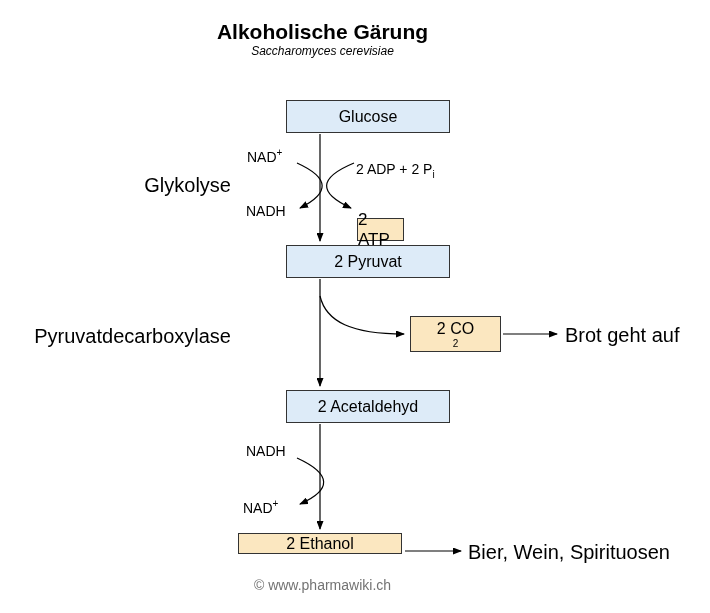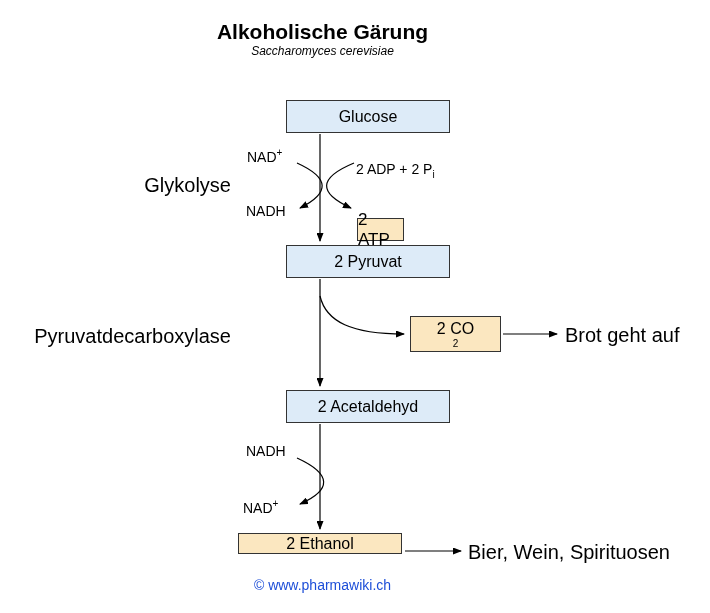--- a/index.html
+++ b/index.html
@@ -33,21 +33,21 @@
   .node{left:238px;width:164px;height:33px;}
   .cof{font-size:14px;white-space:nowrap;}
   .cof sup, .cof sub, .box sub{font-size:10px;}
   .enzyme{
     left:0;width:231px;text-align:right;
     font-size:20px;white-space:nowrap;
   }
   .outtext{font-size:20px;white-space:nowrap;text-align:center;}
   .footer{
     left:0;top:577px;width:645px;text-align:center;
-    font-size:14px;color:#1d4ed8;
+    font-size:14px;color:#737373;
   }
   svg{position:absolute;left:0;top:0;}
   .stroke{stroke:#000;stroke-width:1.2;fill:none;}
 </style>
 </head>
 <body>
 
 <div class="stage">
 
   <svg width="710" height="613" aria-hidden="true">

